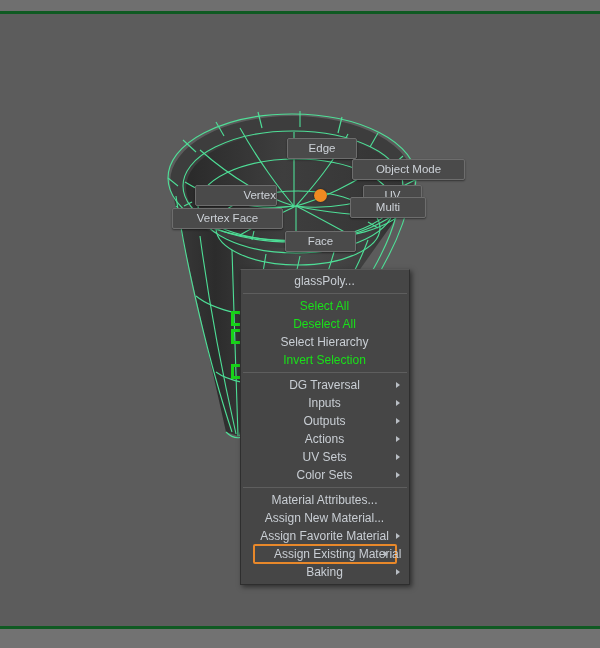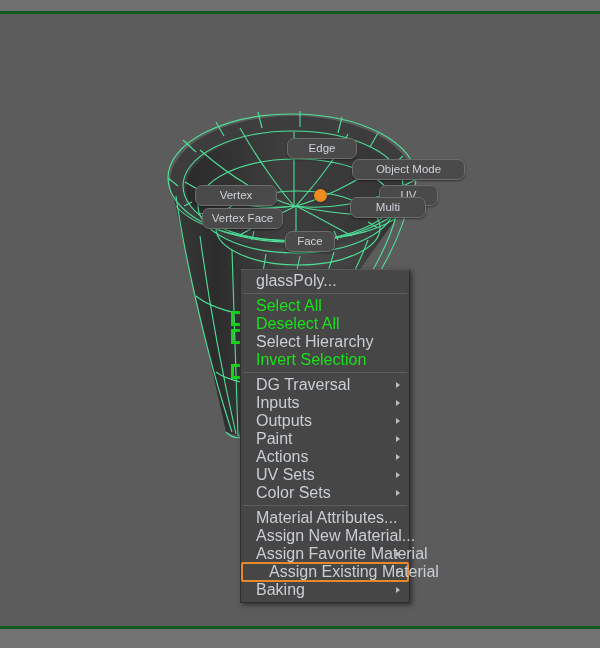--- a/index.html
+++ b/index.html
@@ -24,21 +24,21 @@
     background: #5c5c5c;
     overflow: hidden;
   }
   .viewport svg { position: absolute; left: 0; top: 0; }
 
   
   .mark-item {
     position: absolute;
     background: #4a4a4a;
     border: 1px solid #6d6d6d;
-    border-radius: 7px;
+    border-radius: 2px;
     color: #cdd2d8;
     font-size: 11.5px;
     line-height: 19px;
     text-align: center;
     height: 21px;
     box-shadow: 0 1px 2px rgba(0,0,0,.45);
   }
   .mark-dot {
     position: absolute;
     width: 13px; height: 13px;
@@ -57,31 +57,32 @@
     border-top-color: #585858;
     box-shadow: 2px 2px 5px rgba(0,0,0,.5);
     padding: 2px 0 3px 0;
   }
   .ctx-row {
     position: relative;
     height: 18px;
     line-height: 18px;
     padding: 0 16px 0 15px;
     color: #c9ced4;
-    font-size: 16px;
+    font-size: 12px;
     white-space: nowrap;
+    text-align: center;
   }
   .ctx-row.green { color: #19e019; }
   .ctx-row.sel {
     border: 2px solid #e8882a;
     height: 20px;
     line-height: 16px;
-    padding-left: 26px;
+    padding-left: 19px;
     border-radius: 2px;
-    margin: -1px 0;
+    margin: -1px 12px;
   }
   .ctx-sep { height: 1px; background: #5e5e5e; margin: 3px 2px 3px 2px; }
   .arrow {
     position: absolute; right: 9px; top: 50%;
     width: 0; height: 0; margin-top: -3px;
     border-left: 4px solid #b9bec4;
     border-top: 3px solid transparent;
     border-bottom: 3px solid transparent;
   }
   .ctx-row.sel .arrow { right: 7px; }
@@ -199,40 +200,39 @@
       <div class="bracket right" style="left: 397px; top: 311px;"></div>
       <div class="bracket left" style="left: 231px; top: 329px;"></div>
       <div class="bracket right" style="left: 397px; top: 329px;"></div>
       <div class="bracket left" style="left: 231px; top: 364px;"></div>
       <div class="bracket right" style="left: 397px; top: 364px;"></div>
     </div>
 
   <div>
       <div class="mark-item" style="left: 287px; top: 138px; width: 70px;">Edge</div>
       <div class="mark-item" style="left: 352px; top: 159px; width: 113px; text-align: center;">Object Mode</div>
-      <div class="mark-item" style="left: 195px; top: 185px; width: 82px;">Vertex</div>
-      <div class="mark-item" style="left: 379px; top: 185px; width: 59px;">UV</div>
-      <div class="mark-item" style="left: 202px; top: 208px; width: 81px;">Vertex Face</div>
+      <div class="mark-item" style="left: 195px; top: 185px; width: 82px; text-align: right;">Vertex</div>
+      <div class="mark-item" style="left: 363px; top: 185px; width: 59px;">UV</div>
+      <div class="mark-item" style="left: 172px; top: 208px; width: 111px;">Vertex Face</div>
       <div class="mark-item" style="left: 350px; top: 197px; width: 76px;">Multi</div>
-      <div class="mark-item" style="left: 285px; top: 231px; width: 50px;">Face</div>
+      <div class="mark-item" style="left: 285px; top: 231px; width: 71px;">Face</div>
       <div class="mark-dot" style="left: 314px; top: 189px;"></div>
     </div>
 
   <div class="ctx-menu">
       <div class="ctx-row"><span>glassPoly...</span></div>
       <div class="ctx-sep"></div>
       <div class="ctx-row green"><span>Select All</span></div>
       <div class="ctx-row green"><span>Deselect All</span></div>
       <div class="ctx-row"><span>Select Hierarchy</span></div>
       <div class="ctx-row green"><span>Invert Selection</span></div>
       <div class="ctx-sep"></div>
       <div class="ctx-row"><span>DG Traversal</span><span class="arrow"></span></div>
       <div class="ctx-row"><span>Inputs</span><span class="arrow"></span></div>
       <div class="ctx-row"><span>Outputs</span><span class="arrow"></span></div>
-      <div class="ctx-row"><span>Paint</span><span class="arrow"></span></div>
       <div class="ctx-row"><span>Actions</span><span class="arrow"></span></div>
       <div class="ctx-row"><span>UV Sets</span><span class="arrow"></span></div>
       <div class="ctx-row"><span>Color Sets</span><span class="arrow"></span></div>
       <div class="ctx-sep"></div>
       <div class="ctx-row"><span>Material Attributes...</span></div>
       <div class="ctx-row"><span>Assign New Material...</span></div>
       <div class="ctx-row"><span>Assign Favorite Material</span><span class="arrow"></span></div>
       <div class="ctx-row sel"><span>Assign Existing Material</span><span class="arrow"></span></div>
       <div class="ctx-row"><span>Baking</span><span class="arrow"></span></div>
     </div>

